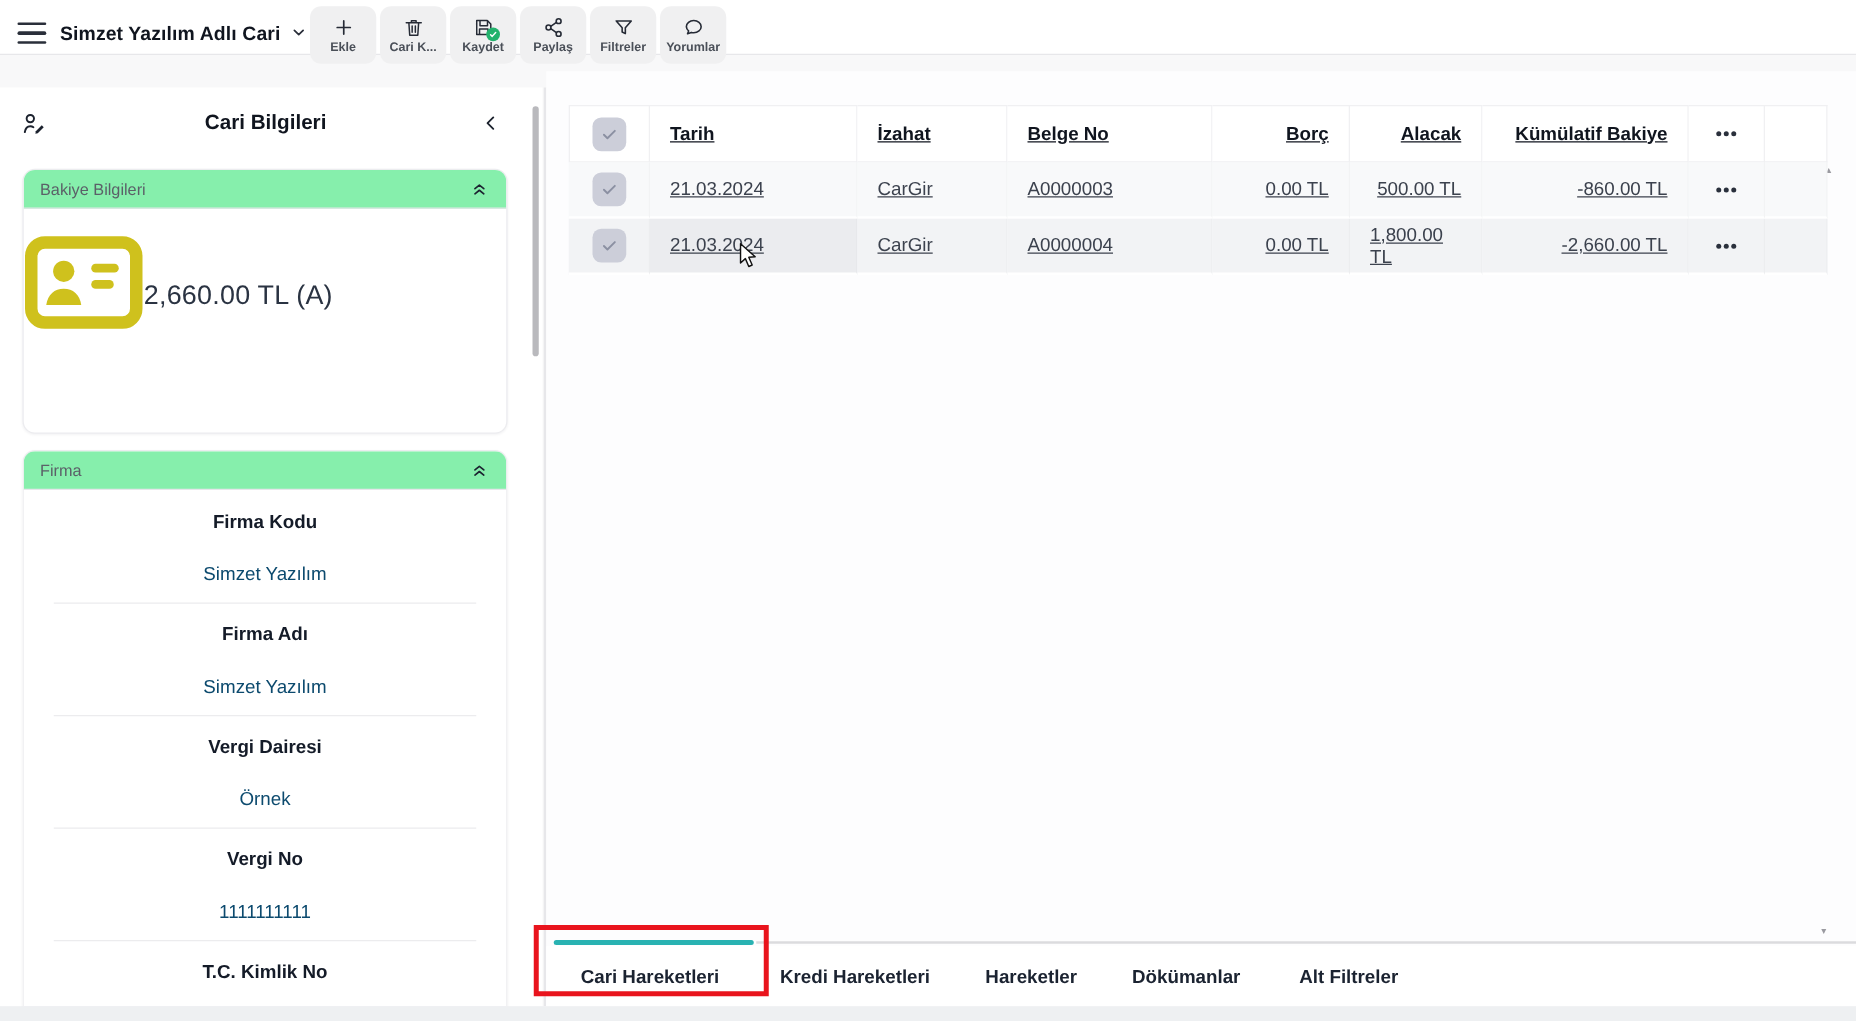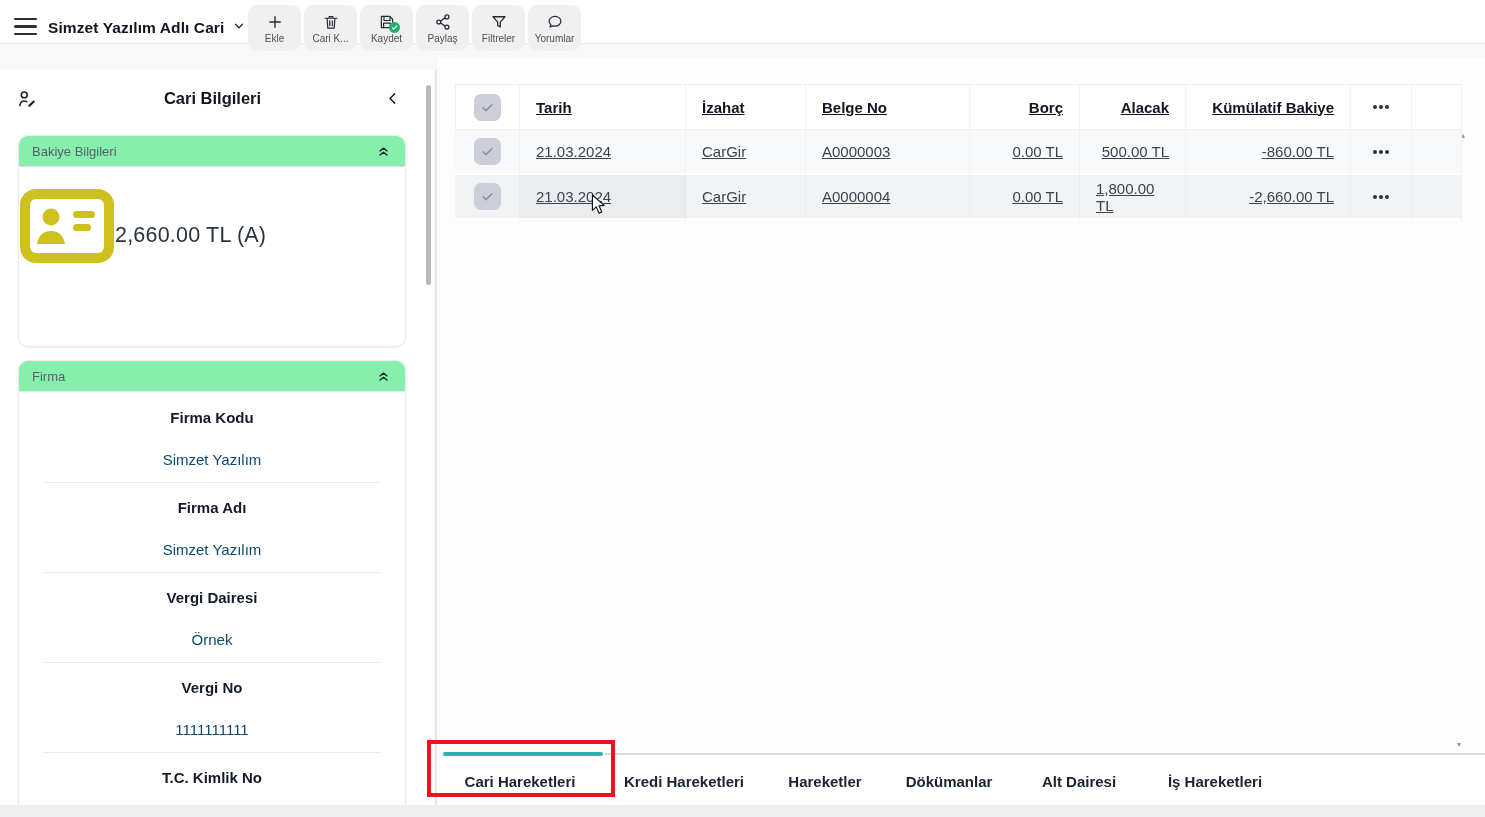--- a/index.html
+++ b/index.html
@@ -9,21 +9,21 @@
 
   
   .topbar { position:absolute; left:0; top:0; width:1485px; height:44px; background:#fff; border-bottom:1px solid #e7e7ea; z-index:5; }
   .hamburger { position:absolute; left:14px; top:18px; width:23px; height:17px; display:flex; flex-direction:column; justify-content:space-between; cursor:pointer; }
   .hamburger span { display:block; height:2.4px; background:#2a2f3a; border-radius:2px; }
   .doc-title-wrap { position:absolute; left:48px; top:0; height:56px; display:flex; align-items:center; gap:8px; cursor:pointer; }
   .doc-title { font-size:15.5px; font-weight:700; color:#10151f; letter-spacing:.1px; }
   .toolbar { position:absolute; left:248px; top:5px; display:flex; gap:3px; }
   .tool-btn { width:53px; height:46px; background:#f0f0f1; border:none; border-radius:9px; display:flex; flex-direction:column; align-items:center; justify-content:center; gap:2px; cursor:pointer; font-family:inherit; }
   .tool-btn .ico { position:relative; height:19px; display:flex; align-items:center; justify-content:center; color:#262b36; }
-  .tool-btn .lbl { font-size:10px; color:#4a4f58; line-height:11px; white-space:nowrap; }
+  .tool-btn .lbl { font-size:10px; color:#4a4f58; line-height:11px; white-space:nowrap;font-weight:bold; }
   .badge-green { position:absolute; right:-4px; bottom:-2px; width:11px; height:11px; border-radius:50%; background:#23b26d; display:flex; align-items:center; justify-content:center; }
 
   
   .sidebar { position:absolute; left:0; top:70px; width:434px; height:735px; background:#fff; z-index:2; }
   .sidebar-head { position:absolute; left:0; top:16px; width:425px; height:30px; }
   .sidebar-title { position:absolute; left:0; width:425px; text-align:center; top:3px; font-size:16.5px; font-weight:700; color:#10151f; }
   .user-edit { position:absolute; left:16px; top:2px; color:#1c222e; cursor:pointer; }
   .collapse-left { position:absolute; right:24px; top:4px; color:#1c222e; cursor:pointer; }
 
   .card { position:absolute; left:18px; width:388px; background:#fff; border:1px solid #ececef; border-radius:10px; box-shadow:0 1px 2px rgba(20,24,40,.05); overflow:hidden; }
@@ -306,22 +306,21 @@
   <span class="scroll-arrow-top">▴</span>
   <span class="scroll-arrow-bottom">▾</span>
 
   <div class="tab-underline-active"></div>
   <div class="tab-topline"></div>
   <nav class="tabstrip">
     <div class="tab" style="width:166px">Cari Hareketleri</div>
     <div class="tab" style="width:162px">Kredi Hareketleri</div>
     <div class="tab" style="width:120px">Hareketler</div>
     <div class="tab" style="width:128px">Dökümanlar</div>
-    <div class="tab" style="width:132px">Alt Dairesi</div>
-    <div class="tab" style="width:140px">İş Hareketleri</div>
+    <div class="tab" style="width:132px">Alt Filtreler</div>
   </nav>
   <div class="bottom-strip"></div>
 
   <div class="annotation-rect"></div>
   <span class="cursor">
     <svg width="15" height="22" viewBox="0 0 14 21">
         <path d="M1.2 1v14.6l3.7-3.3 2.6 6 2.6-1.1-2.6-5.9 4.9-.4z" fill="#fff" stroke="#111" stroke-width="1.1" stroke-linejoin="round"></path>
       </svg>
   </span>
 

